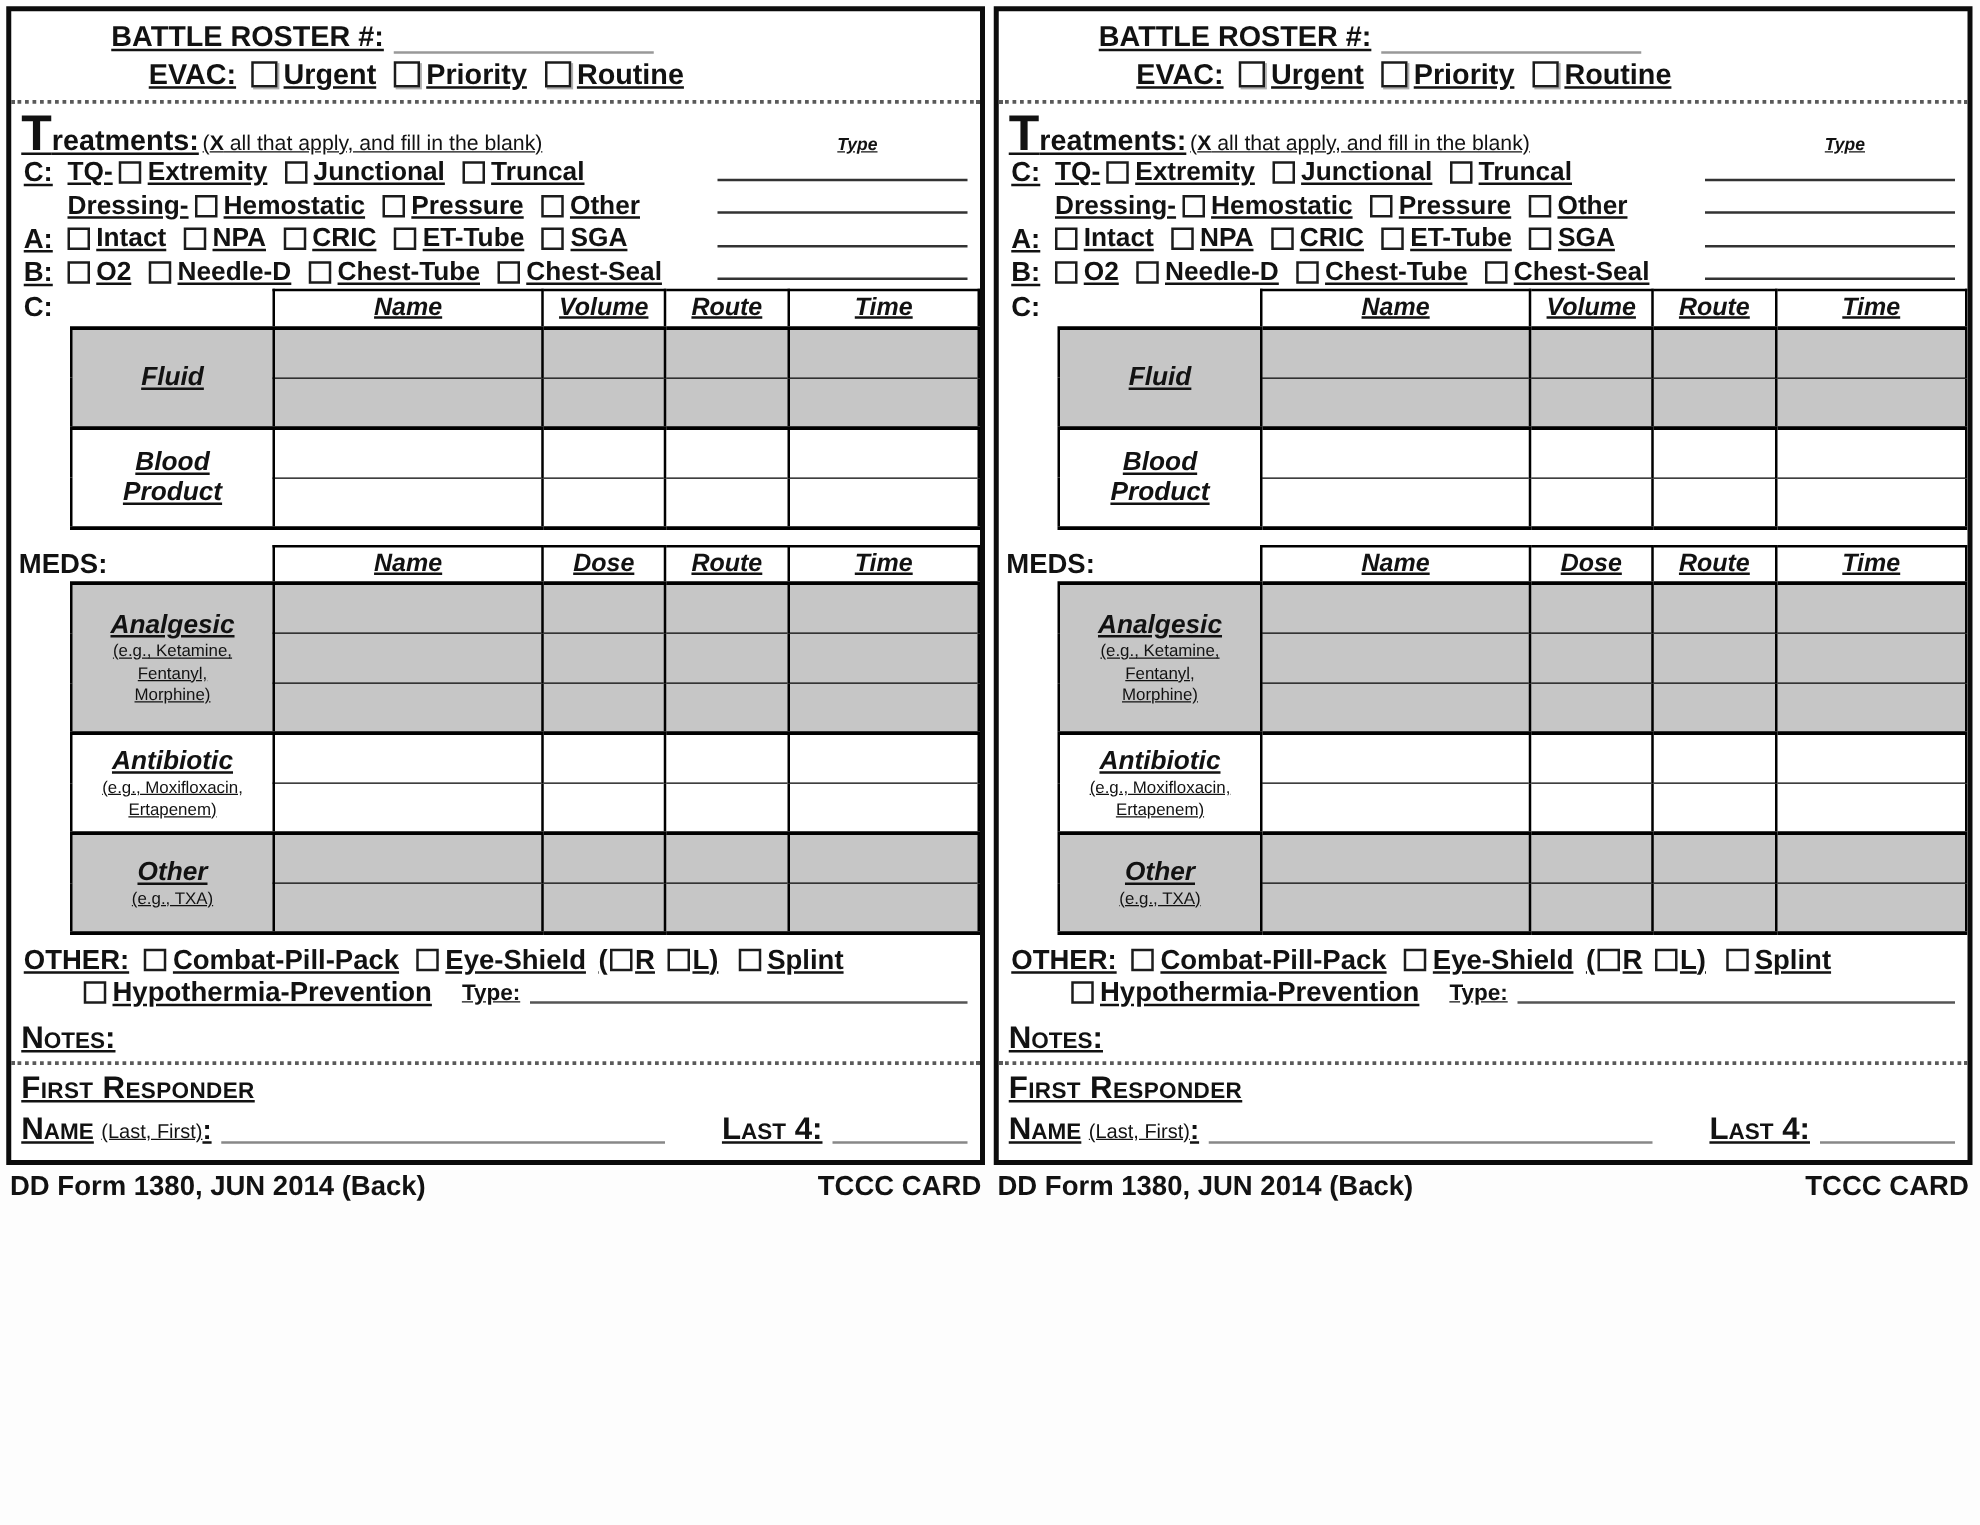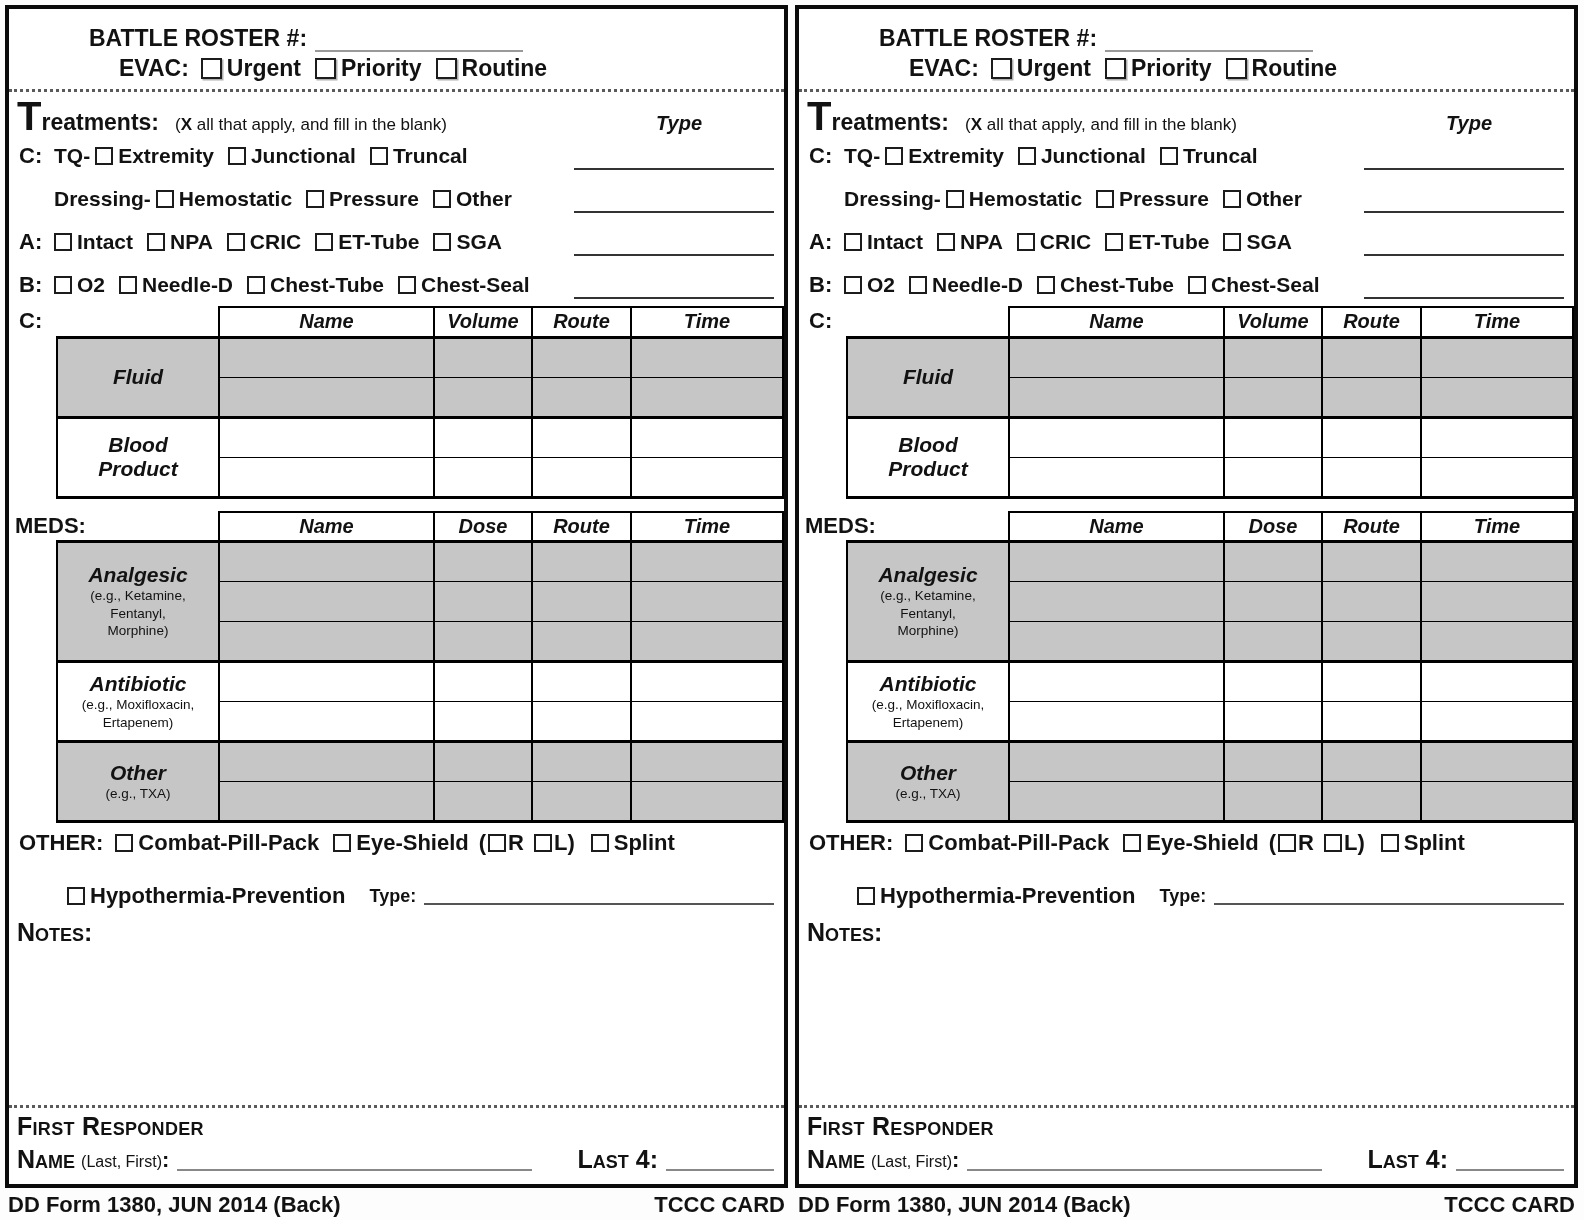--- a/index.html
+++ b/index.html
@@ -1,45 +1,45 @@
 <!DOCTYPE html>
 <html style="--shaded: #c6c6c6;"><head>
 <meta charset="utf-8">
 <style>
   * { box-sizing: border-box; margin: 0; padding: 0; }
   html,body { width:1584px; height:1220px; background:#fdfdfd; color:#121212;
     font-family:"Liberation Sans", sans-serif; }
   .page { display:flex; gap:7px; padding:5px 5px 0 5px; }
   .card-slot { width:783px; flex:none; }
 
-  .card { border:4px solid #0b0b0b; background:#fff; height:1183px;
-    display:flex; flex-direction:column; overflow:hidden; }
+  .card { border:4px solid #0b0b0b; background:#fff; height:927px;
+    display:flex; flex-direction:column; overflow:hidden;text-decoration:underline; }
 
   
   .roster-row { display:flex; align-items:flex-end; margin:7px 0 0 80px; height:36px; }
   .roster-label { font-weight:bold; font-size:23px; }
   .roster-line { width:208px; border-bottom:2px solid #999; height:26px; margin-left:8px; }
   .evac-row { display:flex; align-items:center; margin:3px 0 7px 110px;
     font-weight:bold; font-size:23px; }
   .evac-row .evac-label { margin-right:12px; }
   .divider-dotted { border-top:3px dotted #5a5a5a; }
 
   
   .cb { display:inline-block; width:18px; height:18px; border:2.5px solid #1c1c1c;
     background:#fff; margin-right:5px; flex:none; }
   .cb-lg { width:21px; height:21px; box-shadow:1.5px 1.5px 0 #b0b0b0; }
   .opt { display:inline-flex; align-items:center; margin-right:14px; white-space:nowrap; }
 
   
   .theading { display:flex; align-items:baseline; padding:2px 10px 0 8px; height:42px; }
   .ttitle { display:inline-block; font-weight:bold; font-size:23px; }
   .ttitle::first-letter { font-size:40px; }
-  .tinstr { font-size:17px; margin-left:16px; }
+  .tinstr { font-size:17px; margin-left:3px; }
   .tinstr b { font-size:17px; }
-  .type-head { font-style:italic; font-weight:bold; font-size:20px;
+  .type-head { font-style:italic; font-weight:bold; font-size:14px;
     margin-left:auto; margin-right:72px; }
 
   
   .trow { display:flex; align-items:center; padding:0 10px; height:43px;
     font-weight:bold; font-size:21px; }
   .pfx { width:35px; flex:none; font-size:22px; }
   .subl { margin-right:5px; }
   .indent { margin-left:35px; }
   .rblank { margin-left:auto; width:200px; border-bottom:2.5px solid #333;
     align-self:flex-end; margin-bottom:7px; flex:none; }

